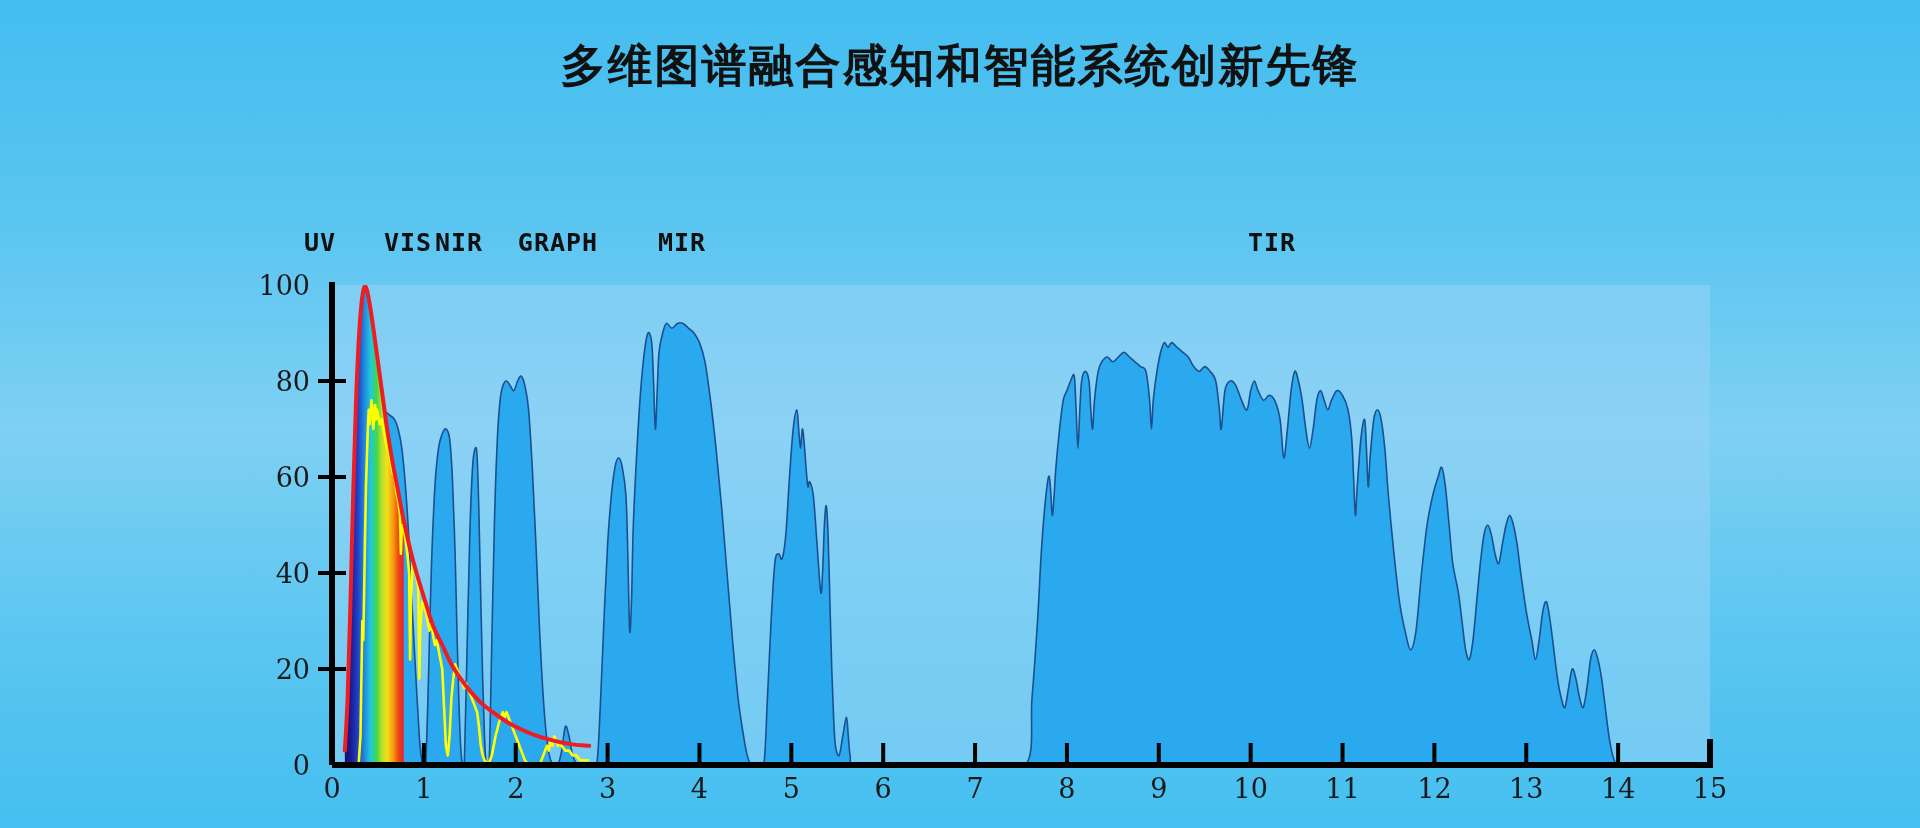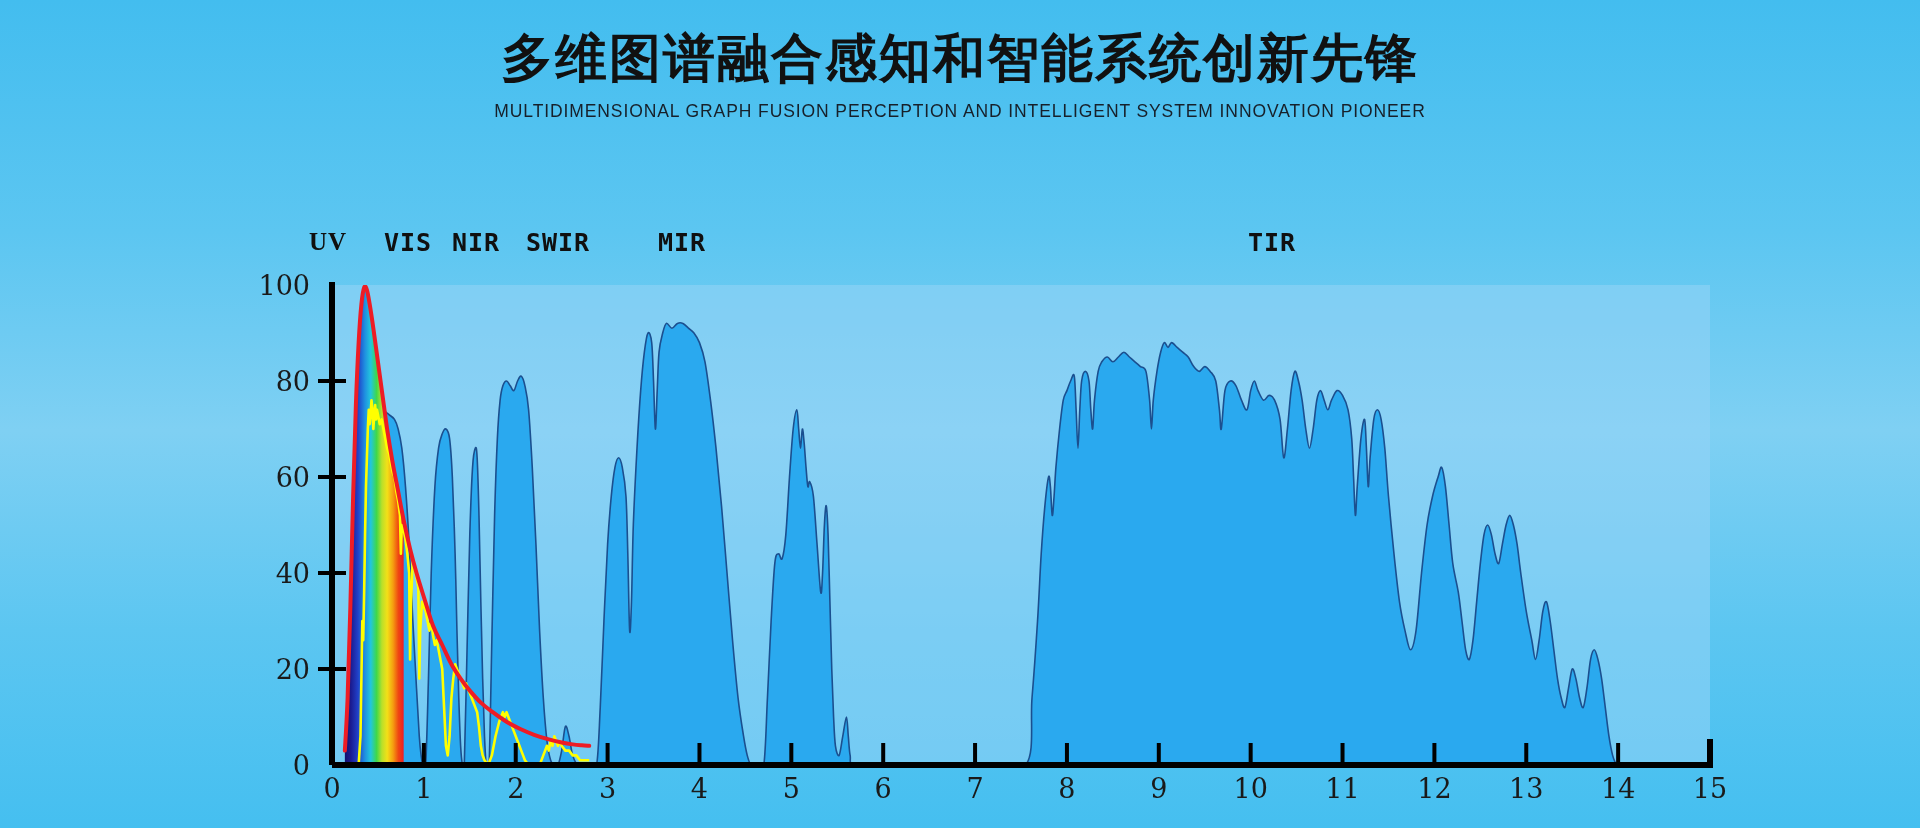--- a/index.html
+++ b/index.html
@@ -7,23 +7,23 @@
     width:1920px; height:828px; overflow:hidden;
     font-family:"Liberation Sans", sans-serif;
   }
   #stage {
     position:relative; width:1920px; height:828px;
     background:linear-gradient(180deg,#43bdef 0%, #5cc6f1 28%, #7fd0f3 52%, #5cc6f1 76%, #45bff0 100%);
   }
   
   #header { position:absolute; left:0; top:0; width:1920px; text-align:center; }
   #main-title {
-    margin-top:29px;
+    margin-top:40px;
     font-family:"DejaVu Sans","Liberation Sans",sans-serif;
-    font-size:52px; font-weight:bold; color:#111; letter-spacing:2px;
+    font-size:45px; font-weight:bold; color:#111; letter-spacing:2px;
     line-height:1.15;
   }
   #sub-title {
     margin-top:12px;
     font-family:"Liberation Sans",sans-serif;
     font-size:17.5px; font-weight:400; color:#17202a;
     letter-spacing:0.9px;
   }
   
   .band-label {
@@ -45,27 +45,26 @@
     font-size:27px; fill:#1a1a1a;
   }
 </style>
 </head>
 <body>
 
 <div id="stage">
 
   <div id="header">
     <div id="main-title">多维图谱融合感知和智能系统创新先锋</div>
-    <div id="sub-title">MULTIDIMENSIONAL GRAPH FUSION PERCEPTION AND INTELLIGENT SYSTEM INNOVATION PIONEER</div>
   </div>
 
-  <div class="band-label" style="left:328px; top:228px;font-family:Liberation Serif, serif;">UV</div>
+  <div class="band-label" style="left:320px; top:228px;">UV</div>
   <div class="band-label" style="left:408px; top:228px;">VIS</div>
-  <div class="band-label" style="left:476px; top:228px;">NIR</div>
-  <div class="band-label" style="left:558px; top:228px;">SWIR</div>
+  <div class="band-label" style="left:459px; top:228px;">NIR</div>
+  <div class="band-label" style="left:558px; top:228px;">GRAPH</div>
   <div class="band-label" style="left:682px; top:228px;">MIR</div>
   <div class="band-label" style="left:1272px; top:228px;text-align:center;">TIR</div>
 
   <div id="chart-area">
     <svg id="chart-svg" width="1920" height="828">
       <defs>
         <linearGradient id="visGrad" x1="0" y1="0" x2="1" y2="0">
           <stop offset="0.00" stop-color="#120f6e"></stop>
           <stop offset="0.10" stop-color="#1b1a8f"></stop>
           <stop offset="0.22" stop-color="#2040c8"></stop>

